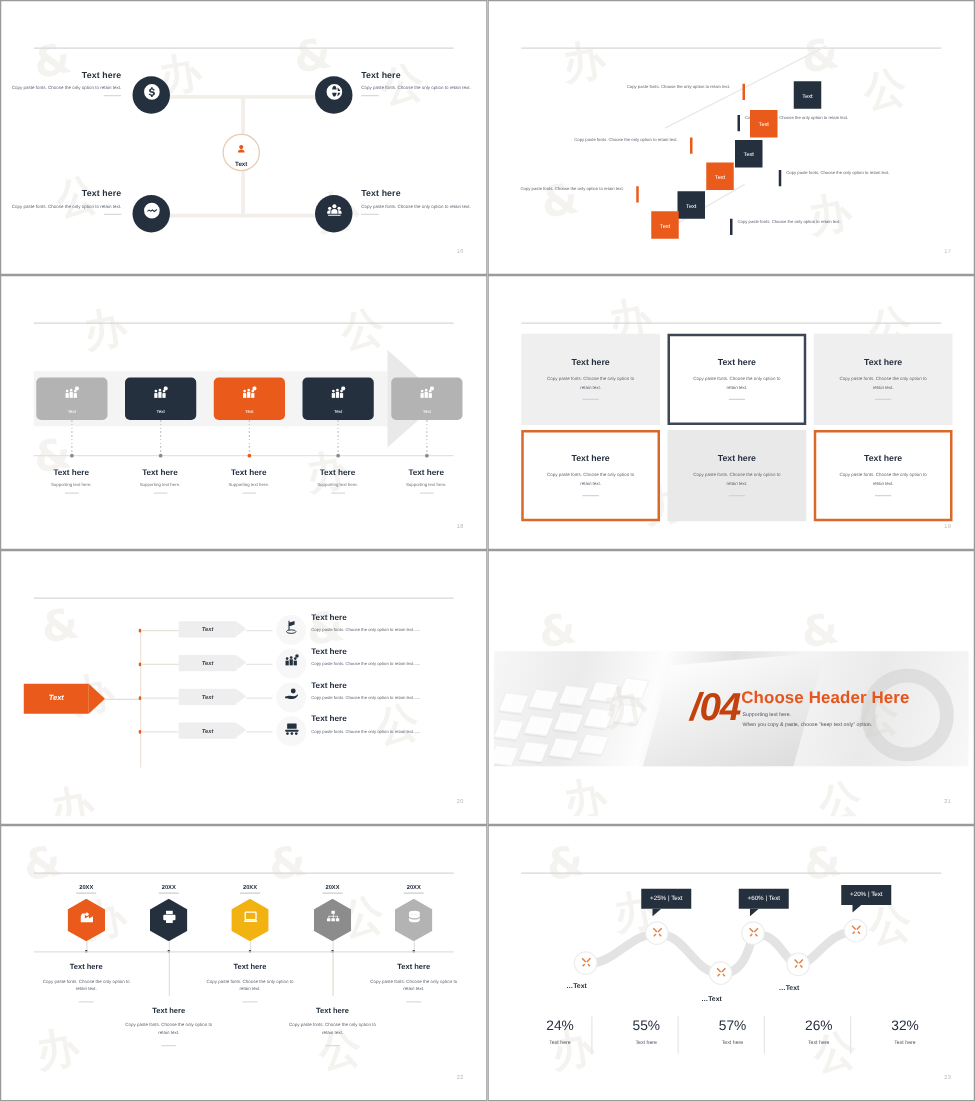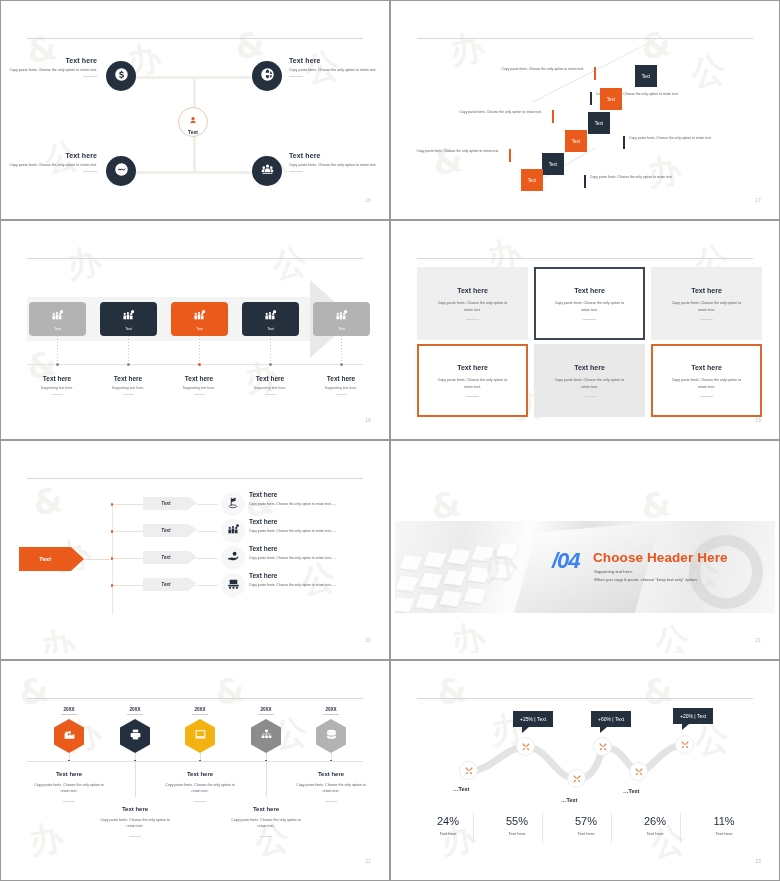--- a/index.html
+++ b/index.html
@@ -175,21 +175,21 @@
     position: absolute; left: 130px; top: 6px; width: 120px; height: 96px;
     background: linear-gradient(160deg,#fdfdfd,#dcdcdc);
     transform: skewX(-20deg) rotate(-5deg);
   }
   .s21 .photo .ring {
     position: absolute; right: 12px; top: 14px; width: 74px; height: 74px;
     border: 11px solid rgba(205,205,205,.5); border-radius: 50%;
   }
   .s21 .num {
     position: absolute; left: 157px; top: 101px;
-    font-size: 22px; font-weight: bold; color: #3b82f6; font-style: italic; letter-spacing: -1px;
+    font-size: 31px; font-weight: bold; color: #c2410c; font-style: italic; letter-spacing: -1px;
   }
   .s21 .hdr {
     position: absolute; left: 198px; top: 103px;
     font-size: 13.5px; font-weight: bold; color: #e8551c; letter-spacing: .1px;
   }
   .s21 .sub1 { position: absolute; left: 199px; top: 122px; font-size: 4.2px; color: #4c535e; }
   .s21 .sub2 { position: absolute; left: 199px; top: 130px; font-size: 4.2px; color: #4c535e; }
 
   
   .s22 .hex {
@@ -882,21 +882,21 @@
       </div>
       <div class="stat" style="left:156px;top:148px;">
         <div class="p">57%</div>
         <div class="l">Text here</div>
       </div>
       <div class="stat" style="left:225px;top:148px;">
         <div class="p">26%</div>
         <div class="l">Text here</div>
       </div>
       <div class="stat" style="left:294px;top:148px;">
-        <div class="p">11%</div>
+        <div class="p">32%</div>
         <div class="l">Text here</div>
       </div>
 
       <div class="pagenum">23</div>
     </div>
   </div>
 
 </div>
 
 </body></html>

